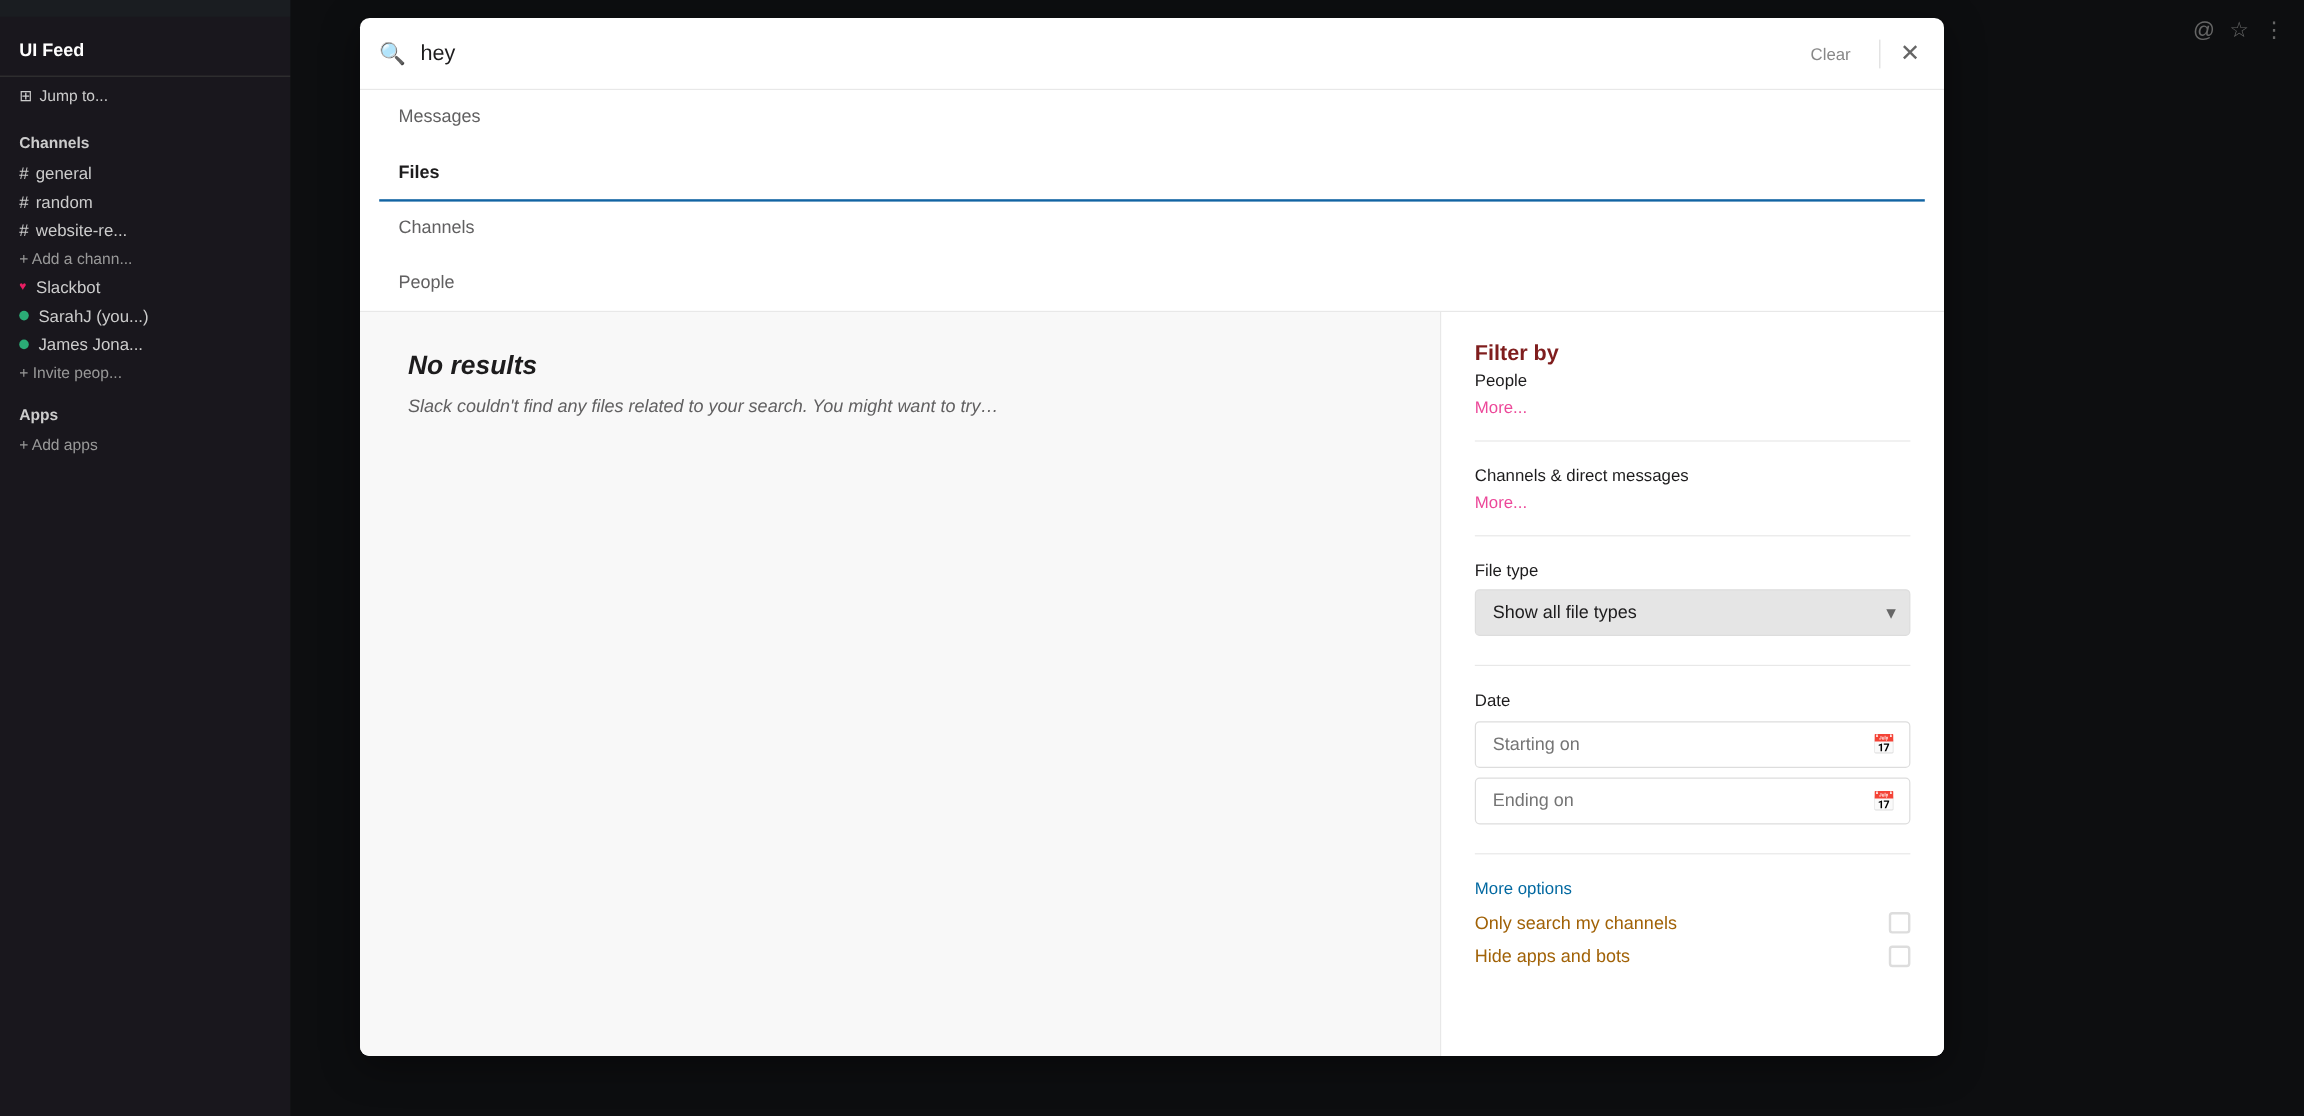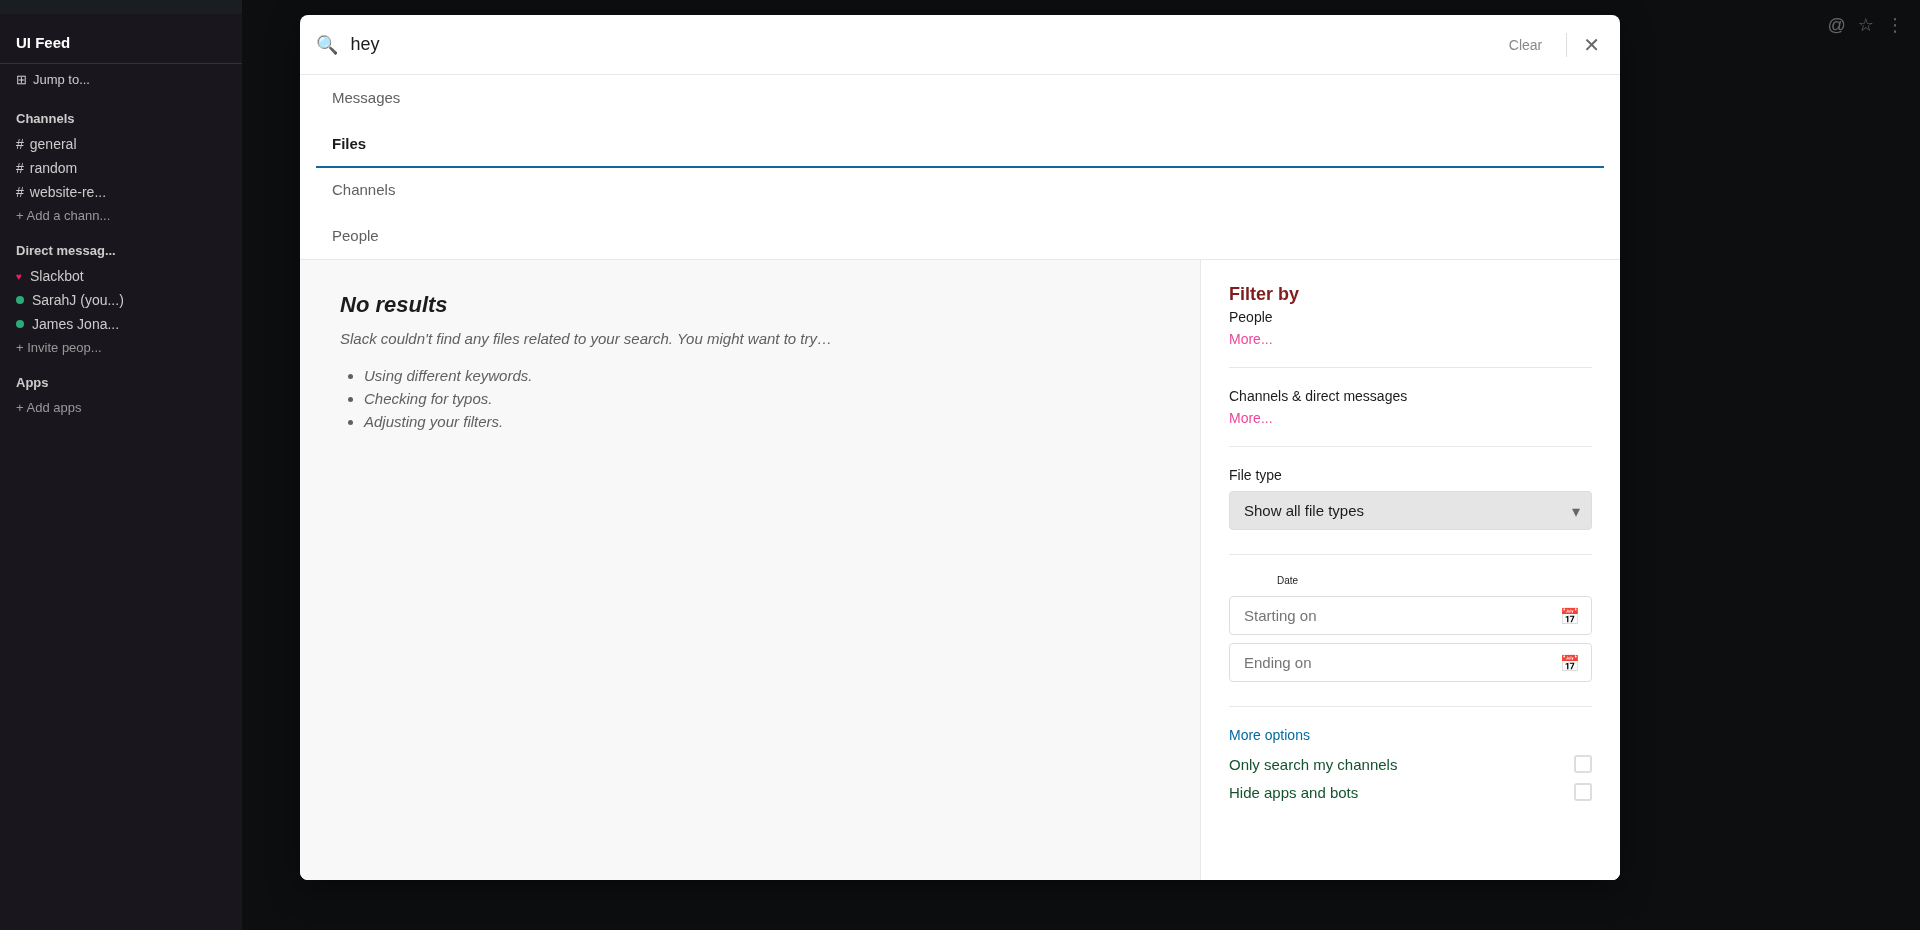--- a/index.html
+++ b/index.html
@@ -323,24 +323,23 @@
       position: absolute;
       right: 12px;
       top: 50%;
       transform: translateY(-50%);
       color: #666;
       pointer-events: none;
     }
 
     
     .date-label {
-      font-size: 10px;
+      font-size: 14px;
       color: #1d1c1d;
       margin-bottom: 10px;
-      margin-left: 48px;
     }
 
     .date-input-wrapper {
       position: relative;
       margin-bottom: 4px;
     }
 
     .date-input {
       width: 100%;
       padding: 10px 40px 10px 14px;
@@ -380,21 +379,21 @@
 
     .checkbox-row {
       display: flex;
       align-items: center;
       justify-content: space-between;
       margin-bottom: 10px;
     }
 
     .checkbox-row-label {
       font-size: 15px;
-      color: #14532d;
+      color: #a16207;
     }
 
     .checkbox {
       width: 18px;
       height: 18px;
       border: 2px solid #ddd;
       border-radius: 3px;
       background: #fff;
       cursor: pointer;
     }
@@ -422,21 +421,20 @@
     <span>random</span>
   </div>
   <div class="sidebar-channel">
     <span>#</span>
     <span>website-re...</span>
   </div>
   <div class="sidebar-add">
     <span>+ Add a chann...</span>
   </div>
 
-  <div class="sidebar-dm-section">Direct messag...</div>
 
   <div class="sidebar-dm">
     <span class="status-heart">♥</span>
     <span>Slackbot</span>
   </div>
   <div class="sidebar-dm">
     <span class="status-dot status-green"></span>
     <span>SarahJ (you...)</span>
   </div>
   <div class="sidebar-dm">
@@ -484,25 +482,20 @@
     <div class="tab">
       <span>People</span>
     </div>
   </div>
 
   <div class="search-content">
 
     <div class="results-area">
       <div class="no-results-title">No results</div>
       <div class="no-results-subtitle">Slack couldn't find any files related to your search. You might want to try…</div>
-      <ul class="no-results-list">
-        <li>Using different keywords.</li>
-        <li>Checking for typos.</li>
-        <li>Adjusting your filters.</li>
-      </ul>
     </div>
 
     <div class="filter-panel">
       <div class="filter-title">Filter by</div>
 
       <div class="filter-section">
         <div class="filter-section-label">People</div>
         <a class="filter-more-link">More...</a>
       </div>
 

